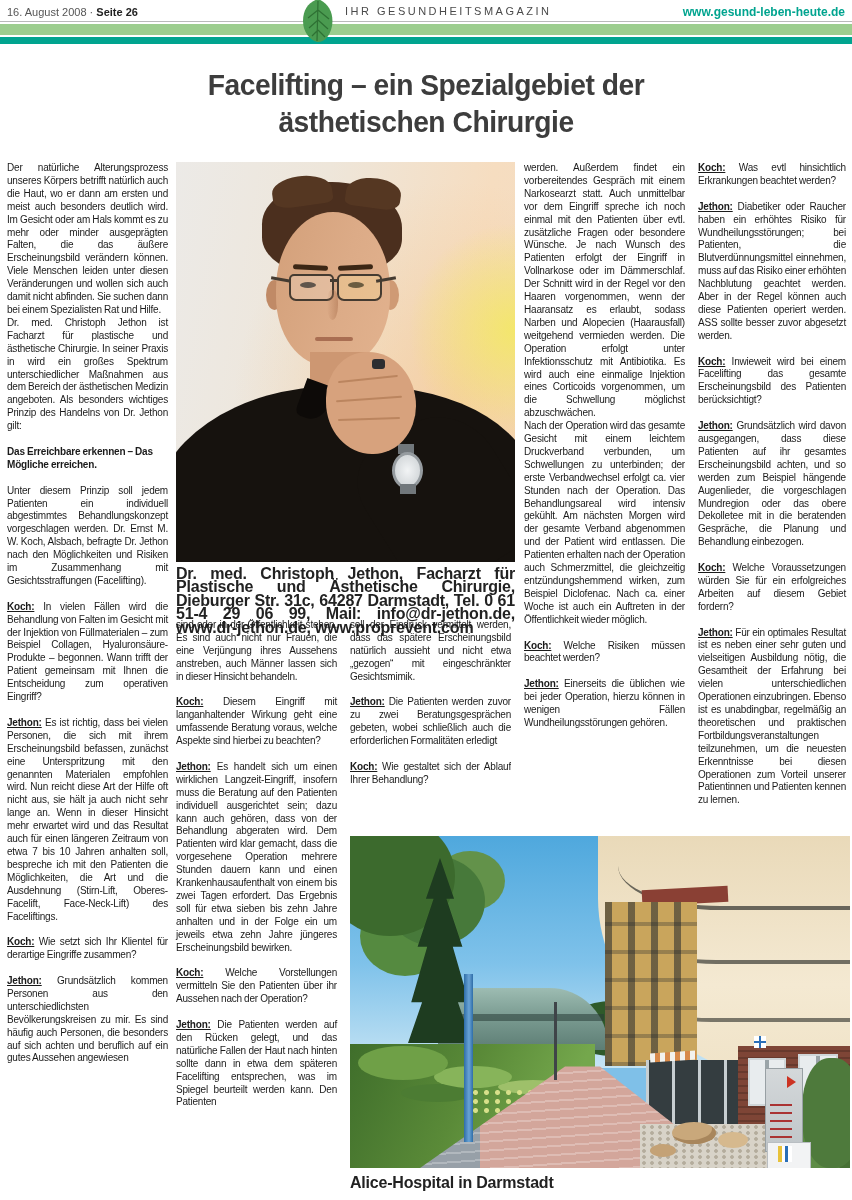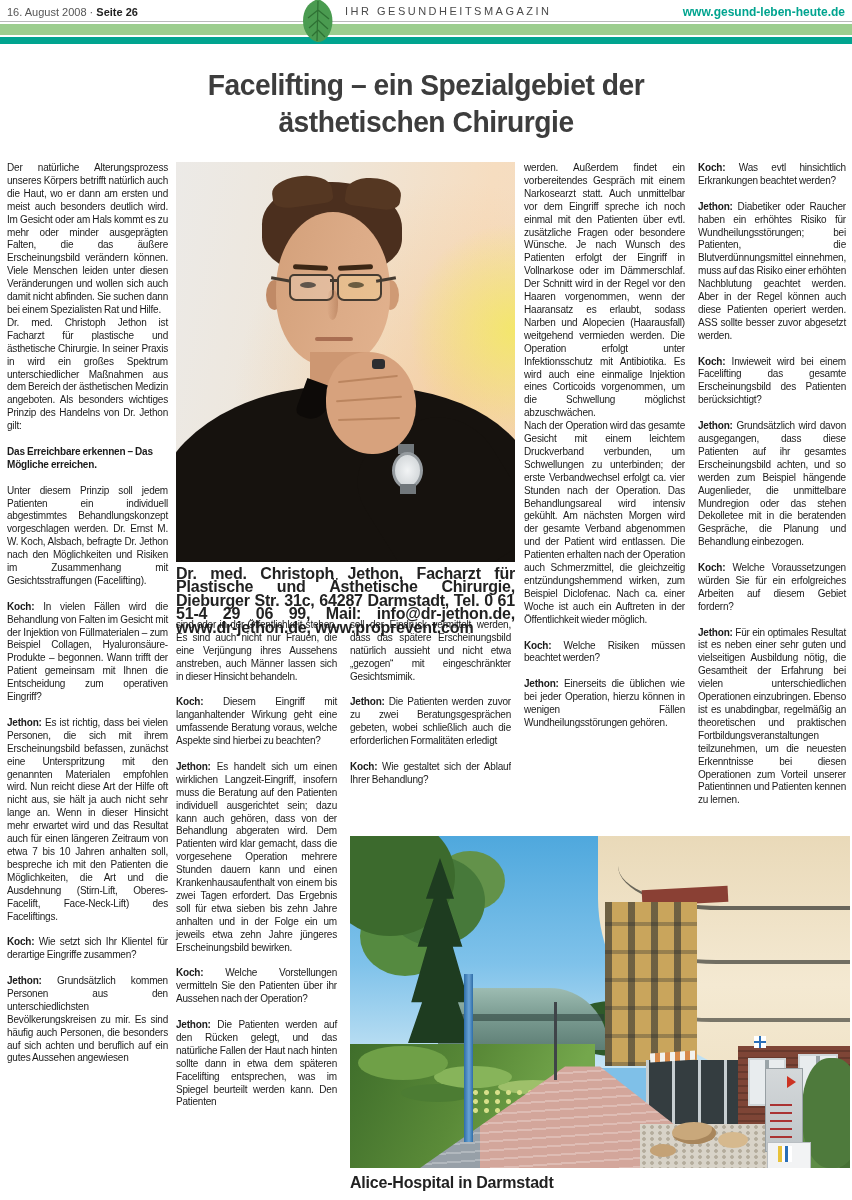--- a/index.html
+++ b/index.html
@@ -21,21 +21,21 @@
   .title-wrap{position:absolute;left:0;right:0;top:66px;text-align:center;}
   .title{display:inline-block;max-width:640px;font-size:30px;line-height:37px;font-weight:bold;
          color:#3d3d3d;transform:scaleX(.94);transform-origin:center;letter-spacing:-.5px;}
 
   
   .col{position:absolute;font-size:10px;line-height:12.9px;text-align:justify;
        letter-spacing:-.2px;word-spacing:-.4px;hyphens:auto;}
   .col p{margin:0 0 12.9px 0;}
   .col p.tight{margin-bottom:0;}
   .col p.motto{font-weight:bold;text-align:left;}
-  .col b{letter-spacing:-.2px;}
+  .col b{letter-spacing:-.2px;text-decoration:underline;}
   #col1{left:7px;  top:162px;width:161px;}
   #col2{left:176px;top:619px;width:161px;}
   #col3{left:350px;top:619px;width:161px;height:212px;overflow:hidden;}
   #col4{left:524px;top:162px;width:161px;}
   #col5{left:698px;top:162px;width:148px;}
 
   
   .caption{position:absolute;font-weight:bold;font-size:16px;line-height:13.4px;text-align:justify;
            letter-spacing:-.2px;color:#222;}
   #portrait-caption{left:176px;top:567px;width:339px;}
@@ -228,21 +228,21 @@
     <p class="tight"><span>werden. Außerdem findet ein vorbereitendes Gespräch mit einem Narkosearzt statt. Auch unmittelbar vor dem Eingriff spreche ich noch einmal mit den Patienten über evtl. zusätzliche Fragen oder besondere Wünsche. Je nach Wunsch des Patienten erfolgt der Eingriff in Vollnarkose oder im Dämmerschlaf. Der Schnitt wird in der Regel vor den Haaren vorgenommen, wenn der Haaransatz es erlaubt, sodass Narben und Alopecien (Haarausfall) weitgehend vermieden werden. Die Operation erfolgt unter Infektionsschutz mit Antibiotika. Es wird auch eine einmalige Injektion eines Corticoids vorgenommen, um die Schwellung möglichst abzuschwächen.</span></p>
     <p><span>Nach der Operation wird das gesamte Gesicht mit einem leichtem Druckverband verbunden, um Schwellungen zu unterbinden; der erste Verbandwechsel erfolgt ca. vier Stunden nach der Operation. Das Behandlungsareal wird intensiv gekühlt. Am nächsten Morgen wird der gesamte Verband abgenommen und der Patient wird entlassen. Die Patienten erhalten nach der Operation auch Schmerzmittel, die gleichzeitig entzündungshemmend wirken, zum Beispiel Diclofenac. Nach ca. einer Woche ist auch ein Auftreten in der Öffentlichkeit wieder möglich.</span></p>
     <p><b>Koch:</b> <span>Welche Risiken müssen beachtet werden?</span></p>
     <p><b>Jethon:</b> <span>Einerseits die üblichen wie bei jeder Operation, hierzu können in wenigen Fällen Wundheilungsstörungen gehören.</span></p>
   </div>
 
   <div class="col" id="col5">
     <p><b>Koch:</b> <span>Was evtl hinsichtlich Erkrankungen beachtet werden?</span></p>
     <p><b>Jethon:</b> <span>Diabetiker oder Raucher haben ein erhöhtes Risiko für Wundheilungsstörungen; bei Patienten, die Blutverdünnungsmittel einnehmen, muss auf das Risiko einer erhöhten Nachblutung geachtet werden. Aber in der Regel können auch diese Patienten operiert werden. ASS sollte besser zuvor abgesetzt werden.</span></p>
     <p><b>Koch:</b> <span>Inwieweit wird bei einem Facelifting das gesamte Erscheinungsbild des Patienten berücksichtigt?</span></p>
-    <p><b>Jethon:</b> <span>Grundsätzlich wird davon ausgegangen, dass diese Patienten auf ihr gesamtes Erscheinungsbild achten, und so werden zum Beispiel hängende Augenlieder, die unmittelbare Mundregion oder das stehen Dekolletee mit in die beratenden Gespräche, die Planung und Behandlung einbezogen.</span></p>
+    <p><b>Jethon:</b> <span>Grundsätzlich wird davon ausgegangen, dass diese Patienten auf ihr gesamtes Erscheinungsbild achten, und so werden zum Beispiel hängende Augenlieder, die vorgeschlagen Mundregion oder das obere Dekolletee mit in die beratenden Gespräche, die Planung und Behandlung einbezogen.</span></p>
     <p><b>Koch:</b> <span>Welche Voraussetzungen würden Sie für ein erfolgreiches Arbeiten auf diesem Gebiet fordern?</span></p>
     <p><b>Jethon:</b> <span>Für ein optimales Resultat ist es neben einer sehr guten und vielseitigen Ausbildung nötig, die Gesamtheit der Erfahrung bei vielen unterschiedlichen Operationen einzubringen. Ebenso ist es unabdingbar, regelmäßig an theoretischen und praktischen Fortbildungsveranstaltungen teilzunehmen, um die neuesten Erkenntnisse bei diesen Operationen zum Vorteil unserer Patientinnen und Patienten kennen zu lernen.</span></p>
   </div>
 
   <div class="hospital">
     <div class="b-sky"></div>
     <div class="b-tree1"></div>
     <div class="b-trees-mid"></div>
     <div class="b-round"></div>
     <div class="b-round-band"></div>

